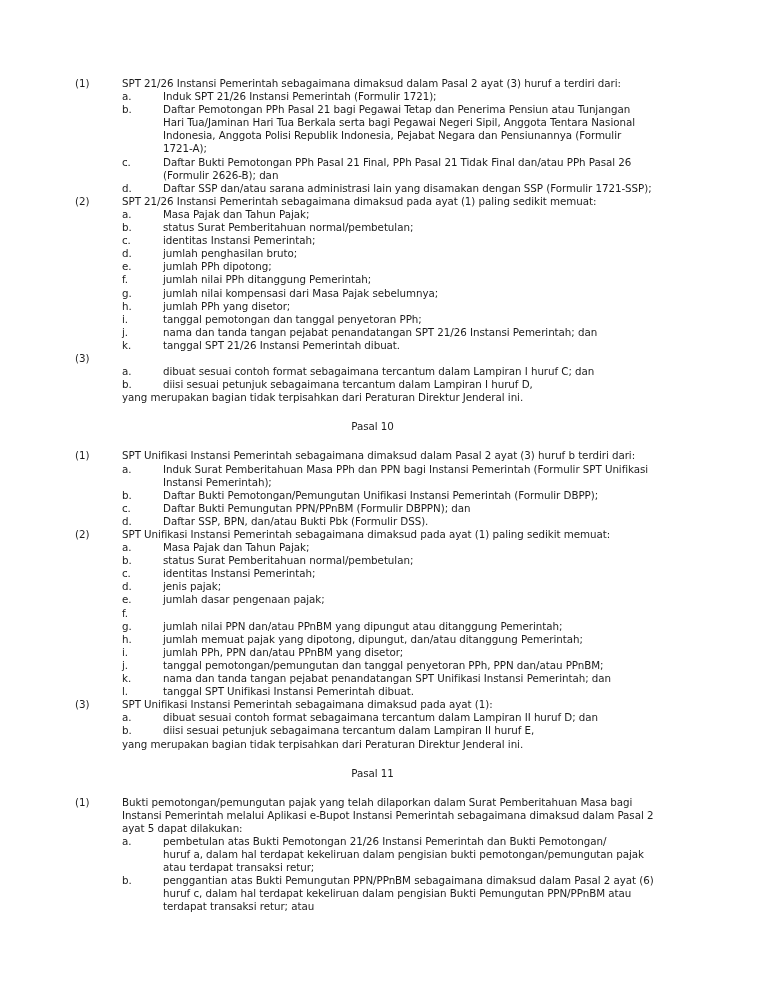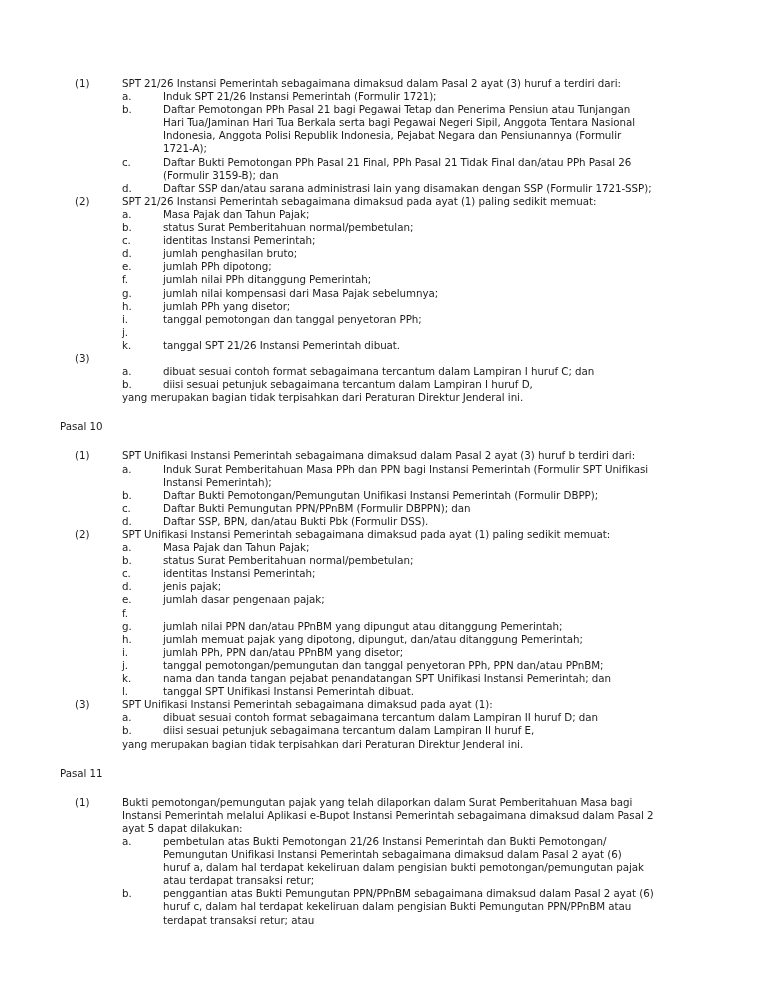--- a/index.html
+++ b/index.html
@@ -15,20 +15,21 @@
     overflow: hidden;
   }
   .doc {
     padding: 77px 70px 0 75px;
   }
   .row { display: flex; align-items: baseline; }
   .num { flex: 0 0 47px; }
   .lab { flex: 0 0 41px; }
   .txt { white-space: nowrap; }
   .heading {
+    text-align: center;
     position: relative;
     left: -15px;
     margin: 16px 0;
   }
 </style>
 </head>
 <body>
 
 <div class="doc">
   <div id="document-body">
@@ -63,21 +64,21 @@
           <span class="txt">1721-A);</span>
         </div>
         <div class="row">
           <span class="num"></span>
           <span class="lab">c.</span>
           <span class="txt">Daftar Bukti Pemotongan PPh Pasal 21 Final, PPh Pasal 21 Tidak Final dan/atau PPh Pasal 26</span>
         </div>
         <div class="row">
           <span class="num"></span>
           <span class="lab"></span>
-          <span class="txt">(Formulir 3159-B); dan</span>
+          <span class="txt">(Formulir 2626-B); dan</span>
         </div>
         <div class="row">
           <span class="num"></span>
           <span class="lab">d.</span>
           <span class="txt">Daftar SSP dan/atau sarana administrasi lain yang disamakan dengan SSP (Formulir 1721-SSP);</span>
         </div>
         <div class="row">
           <span class="num">(2)</span>
           <span class="txt">SPT 21/26 Instansi Pemerintah sebagaimana dimaksud pada ayat (1) paling sedikit memuat:</span>
         </div>
@@ -122,20 +123,21 @@
           <span class="txt">jumlah PPh yang disetor;</span>
         </div>
         <div class="row">
           <span class="num"></span>
           <span class="lab">i.</span>
           <span class="txt">tanggal pemotongan dan tanggal penyetoran PPh;</span>
         </div>
         <div class="row">
           <span class="num"></span>
           <span class="lab">j.</span>
+          <span class="txt">nama dan tanda tangan pejabat penandatangan SPT 21/26 Instansi Pemerintah; dan</span>
         </div>
         <div class="row">
           <span class="num"></span>
           <span class="lab">k.</span>
           <span class="txt">tanggal SPT 21/26 Instansi Pemerintah dibuat.</span>
         </div>
         <div class="row">
           <span class="num">(3)</span>
         </div>
         <div class="row">
@@ -277,25 +279,20 @@
           <span class="txt">Instansi Pemerintah melalui Aplikasi e-Bupot Instansi Pemerintah sebagaimana dimaksud dalam Pasal 2</span>
         </div>
         <div class="row">
           <span class="num"></span>
           <span class="txt">ayat 5 dapat dilakukan:</span>
         </div>
         <div class="row">
           <span class="num"></span>
           <span class="lab">a.</span>
           <span class="txt">pembetulan atas Bukti Pemotongan 21/26 Instansi Pemerintah dan Bukti Pemotongan/</span>
-        </div>
-        <div class="row">
-          <span class="num"></span>
-          <span class="lab"></span>
-          <span class="txt">Pemungutan Unifikasi Instansi Pemerintah sebagaimana dimaksud dalam Pasal 2 ayat (6)</span>
         </div>
         <div class="row">
           <span class="num"></span>
           <span class="lab"></span>
           <span class="txt">huruf a, dalam hal terdapat kekeliruan dalam pengisian bukti pemotongan/pemungutan pajak</span>
         </div>
         <div class="row">
           <span class="num"></span>
           <span class="lab"></span>
           <span class="txt">atau terdapat transaksi retur;</span>

